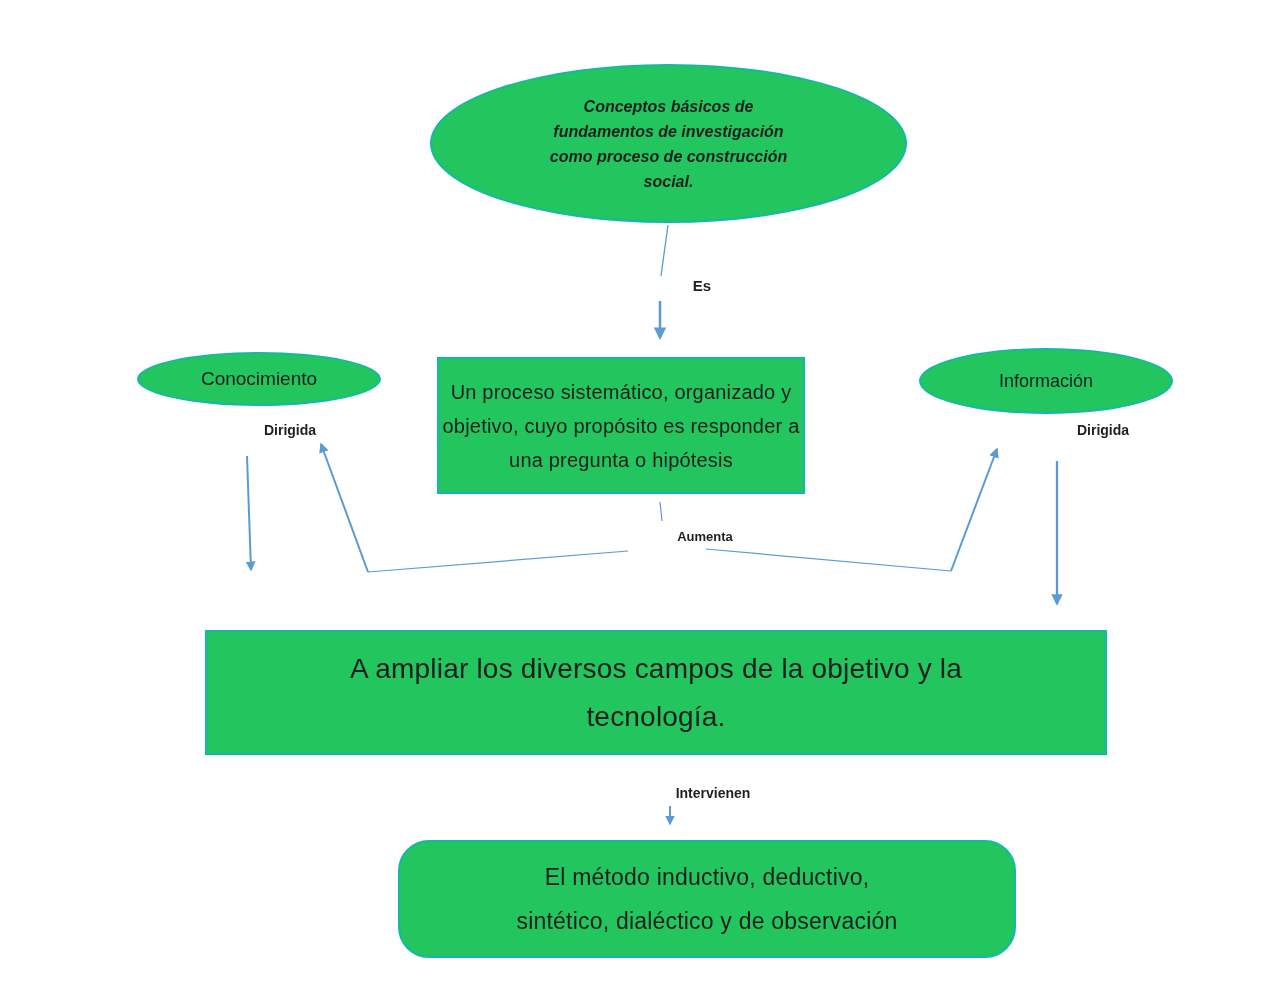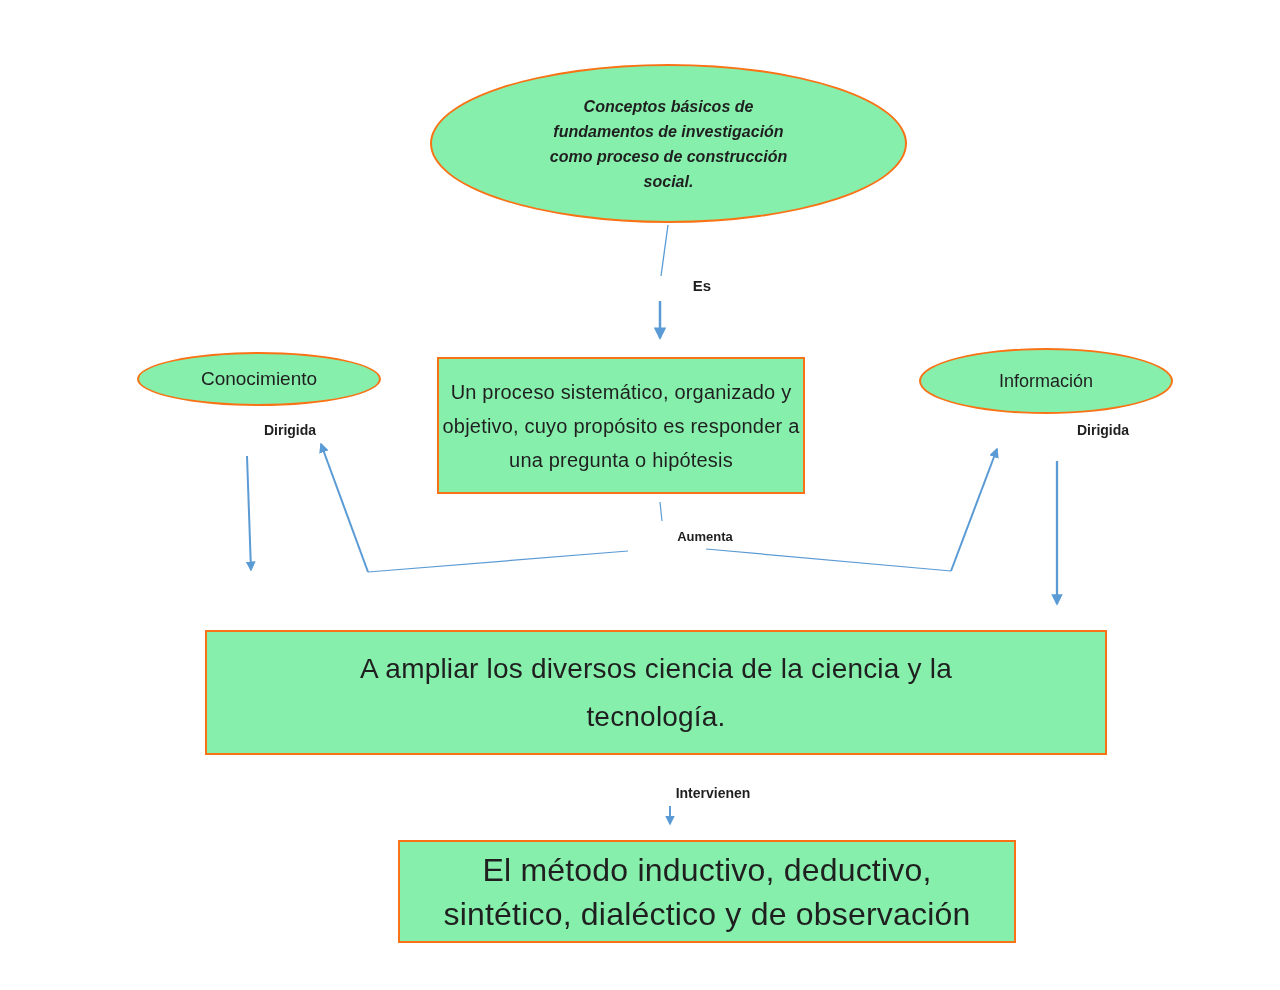--- a/index.html
+++ b/index.html
@@ -17,22 +17,22 @@
     left: 0; top: 0;
     width: 1280px; height: 990px;
   }
   .node {
     position: absolute;
     display: flex;
     align-items: center;
     justify-content: center;
     text-align: center;
     box-sizing: border-box;
-    border: 2px solid #f97316;
-    background: #86efac;
+    border: 2px solid #14b8a6;
+    background: #22c55e;
   }
   .node .txt { white-space: pre-line; }
   .ellipse { border-radius: 50%; }
   .node-root {
     left: 430px; top: 64px; width: 477px; height: 159px;
     font-size: 16px; line-height: 25px; font-weight: bold; font-style: italic;
   }
   .node-definition {
     left: 437px; top: 357px; width: 368px; height: 137px;
     font-size: 20px; line-height: 34px; letter-spacing: 0.2px;
@@ -43,22 +43,22 @@
   }
   .node-informacion {
     left: 919px; top: 348px; width: 254px; height: 66px;
     font-size: 18px;
   }
   .node-ampliar {
     left: 205px; top: 630px; width: 902px; height: 125px;
     font-size: 28px; line-height: 48px; letter-spacing: 0.2px;
   }
   .node-metodo {
-    left: 398px; top: 840px; width: 618px; height: 103px;
-    font-size: 32px; line-height: 44px; letter-spacing: 0.2px;
+    left: 398px; top: 840px; width: 618px; height: 118px;
+    font-size: 23px; line-height: 44px; letter-spacing: 0.2px; border-radius: 31px;
   }
   .lbl {
     position: absolute;
     font-weight: bold;
     font-size: 14px;
     text-align: center;
     transform: translateX(-50%);
     white-space: nowrap;
     margin-left: 42px;
   }
@@ -116,21 +116,21 @@
 
   <div class="node ellipse node-conocimiento">
     <span class="txt">Conocimiento</span>
   </div>
 
   <div class="node ellipse node-informacion">
     <span class="txt">Información</span>
   </div>
 
   <div class="node node-ampliar">
-    <span class="txt">A ampliar los diversos ciencia de la ciencia y la
+    <span class="txt">A ampliar los diversos campos de la objetivo y la
 tecnología.</span>
   </div>
 
   <div class="node node-metodo">
     <span class="txt">El método inductivo, deductivo,
 sintético, dialéctico y de observación</span>
   </div>
 
   <div class="lbl lbl-es">Es</div>
   <div class="lbl lbl-dirigida-l">Dirigida</div>

